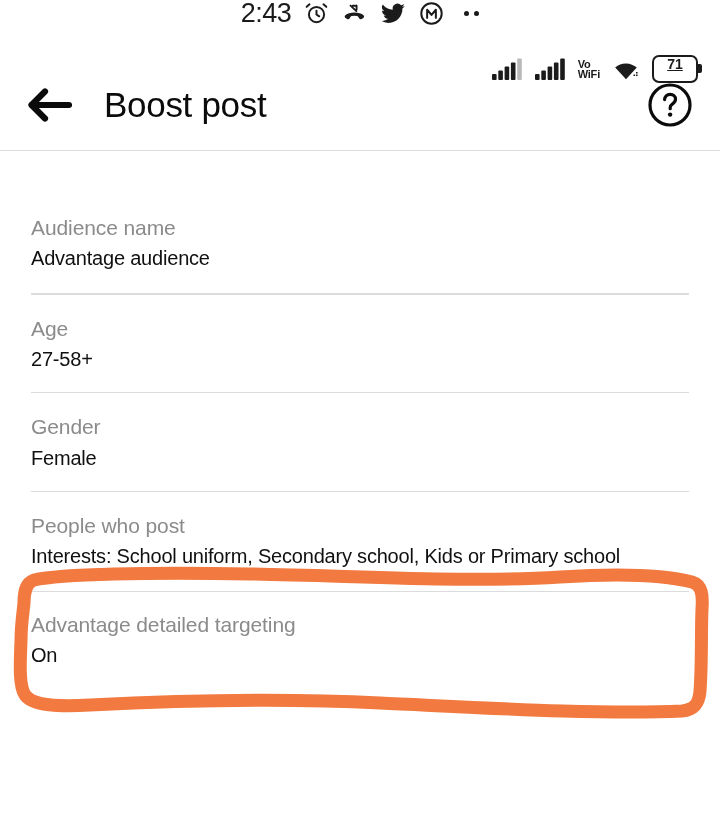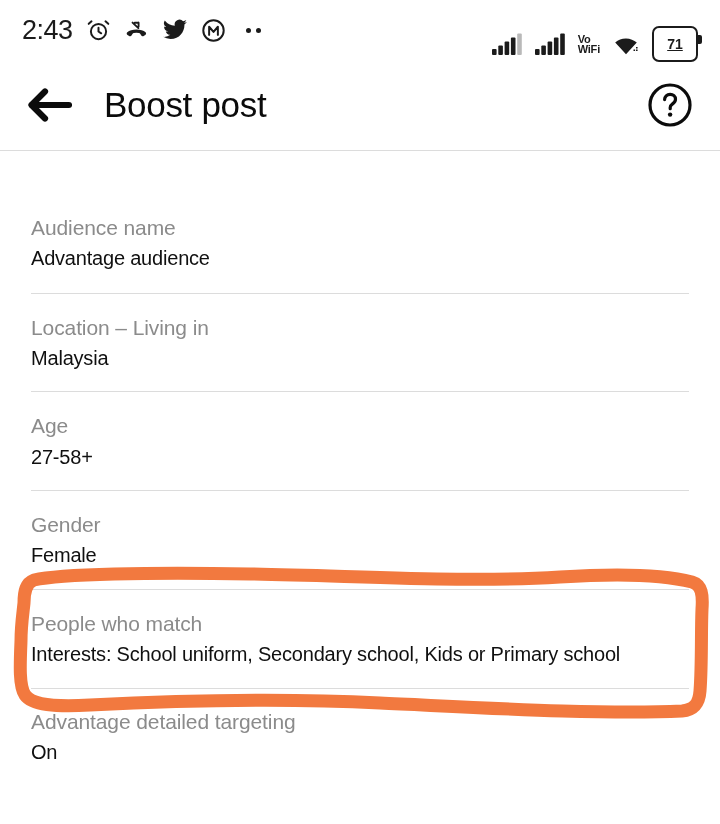--- a/index.html
+++ b/index.html
@@ -9,34 +9,35 @@
     font-family:"Liberation Sans", sans-serif;
     -webkit-font-smoothing:antialiased;
   }
   #screen { position:relative; width:720px; height:824px; overflow:hidden; background:#fff; }
 
   
   .statusbar {
     position:absolute; left:0; top:0; width:720px; height:60px;
     display:flex; align-items:center; padding:0 22px;
     color:#1b1b1b;
+    flex-direction:column;
   }
   .sb-left { display:flex; align-items:center; gap:13px; }
   .sb-right { margin-left:auto; display:flex; align-items:center; gap:11px;margin-top:28px; }
   .sb-time { font-size:27px; font-weight:400; letter-spacing:-0.5px; line-height:1; }
   .sb-ic { display:block; }
   .dots { display:flex; gap:5px; margin-left:7px; }
   .dots i { width:5px; height:5px; border-radius:50%; background:#1b1b1b; display:block; }
   .vowifi {
     font-size:11px; line-height:10px; font-weight:700;
     text-align:left; letter-spacing:-0.2px;
   }
   .battery {
-    width:46px; height:36px; border:2.5px solid #1b1b1b; border-radius:7px;
-    position:relative; display:flex; align-items:center; justify-content:center;text-decoration:underline;
+    width:46px; height:28px; border:2.5px solid #1b1b1b; border-radius:7px;
+    position:relative; display:flex; align-items:flex-start; justify-content:center;text-decoration:underline;
   }
   .battery:after {
     content:""; position:absolute; right:-6px; top:7px;
     width:4px; height:9px; background:#1b1b1b; border-radius:0 2px 2px 0;
   }
   .battery span { font-size:14px; font-weight:600; line-height:1; }
 
   
   .header {
     position:absolute; left:0; top:60px; width:720px; height:90px;
@@ -170,40 +171,36 @@
   <div class="hdr-divider"></div>
 
   <div class="content">
 
     <div class="field f-audience">
       <div class="field-label">Audience name</div>
       <div class="field-value">Advantage audience</div>
     </div>
     <div class="divider"></div>
 
-    <div class="field f-location">
-      <div class="field-label">Location – Living in</div>
-      <div class="field-value">Malaysia</div>
-    </div>
     <div class="divider"></div>
 
     <div class="field f-age">
       <div class="field-label">Age</div>
       <div class="field-value">27-58+</div>
     </div>
     <div class="divider"></div>
 
     <div class="field f-gender">
       <div class="field-label">Gender</div>
       <div class="field-value">Female</div>
     </div>
     <div class="divider"></div>
 
     <div class="field f-people">
-      <div class="field-label">People who match</div>
+      <div class="field-label">People who post</div>
       <div class="field-value">Interests: School uniform, Secondary school, Kids or Primary school</div>
     </div>
     <div class="divider"></div>
 
     <div class="field f-advantage">
       <div class="field-label">Advantage detailed targeting</div>
       <div class="field-value">On</div>
     </div>
 
   </div>

